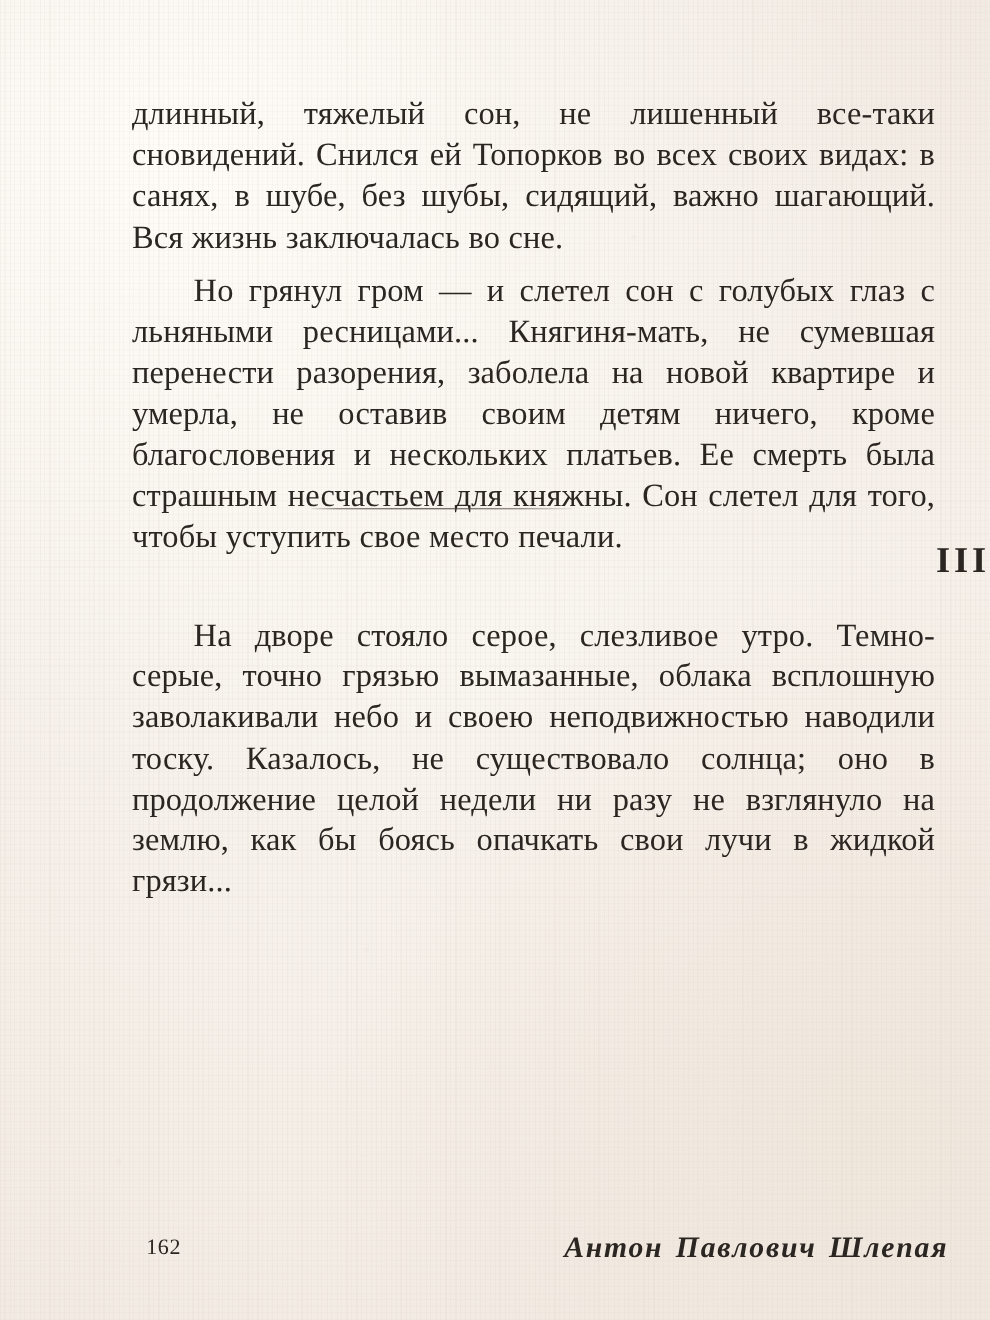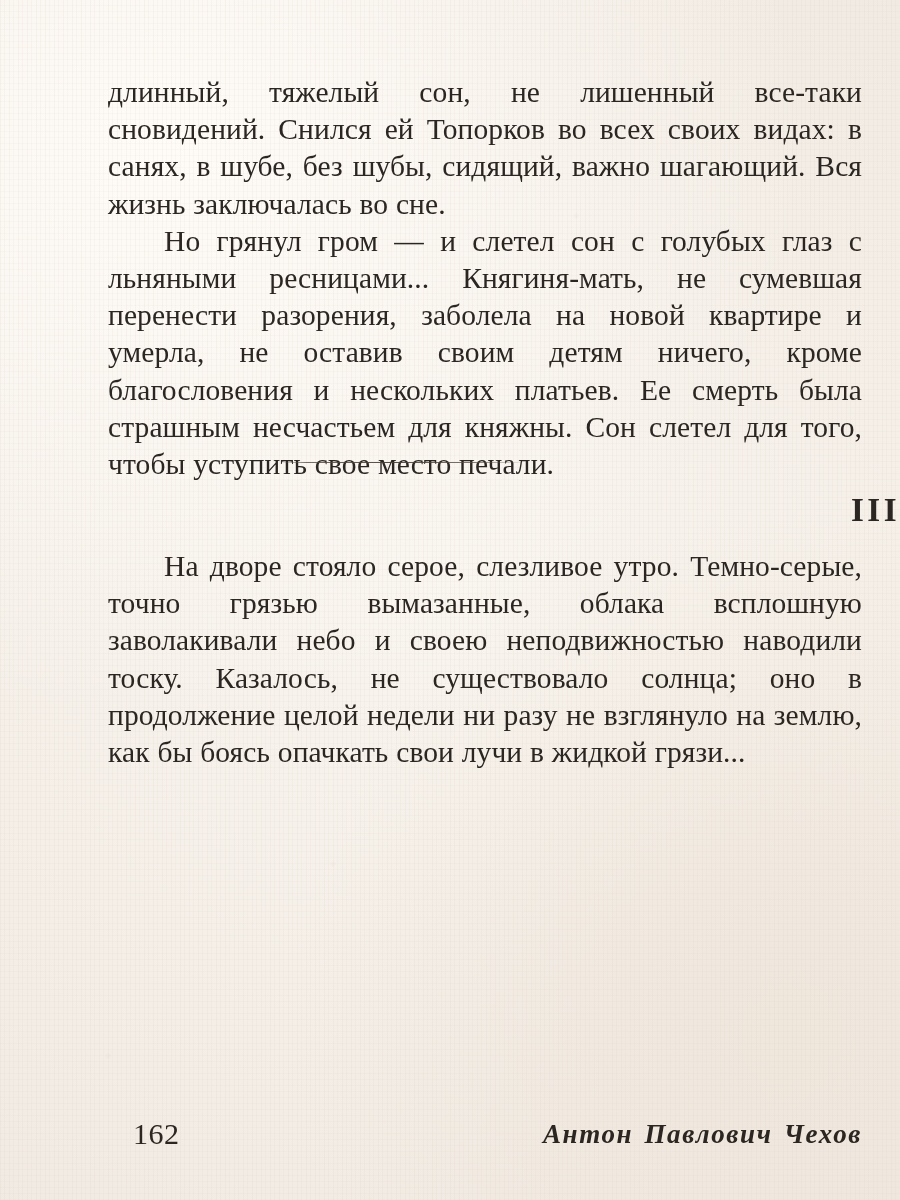--- a/index.html
+++ b/index.html
@@ -61,21 +61,21 @@
   }
 
   .text-column {
     position: absolute;
     left: 108px;
     top: 74px;
     width: 754px;
   }
 
   p.body-par {
-    margin: 0;
+    margin: 12px;
     text-align: justify;
     text-justify: inter-word;
     font-size: 29.5px;
     line-height: 37.2px;
     letter-spacing: 0.1px;
     word-spacing: 0.3px;
     text-indent: 0;
     color: #2b2622;
   }
 
@@ -137,21 +137,21 @@
     left: 108px;
     right: 38px;
     top: 1112px;
     height: 44px;
     display: flex;
     align-items: center;
     justify-content: space-between;
   }
 
   .page-number {
-    font-size: 30px;
+    font-size: 20px;
     letter-spacing: 0.5px;
     color: #2b2622;
     padding-left: 25px;
   }
 
   .author-name {
     font-size: 27px;
     font-weight: bold;
     font-style: italic;
     letter-spacing: 1.6px;
@@ -176,16 +176,16 @@
   </div>
 
   <div class="chapter-heading">III</div>
 
   <div class="section-two">
     <p class="body-par indent">На дворе стояло серое, слезливое утро. Темно-серые, точно грязью вымазанные, облака всплошную заволакивали небо и своею неподвижностью наводили тоску. Казалось, не существовало солнца; оно в продолжение целой недели ни разу не взглянуло на землю, как бы боясь опачкать свои лучи в жидкой грязи...</p>
   </div>
 
   <div class="footer">
     <span class="page-number">162</span>
-    <span class="author-name">Антон Павлович Чехов</span>
+    <span class="author-name">Антон Павлович Шлепая</span>
   </div>
 
 </div>
 
 </body></html>

